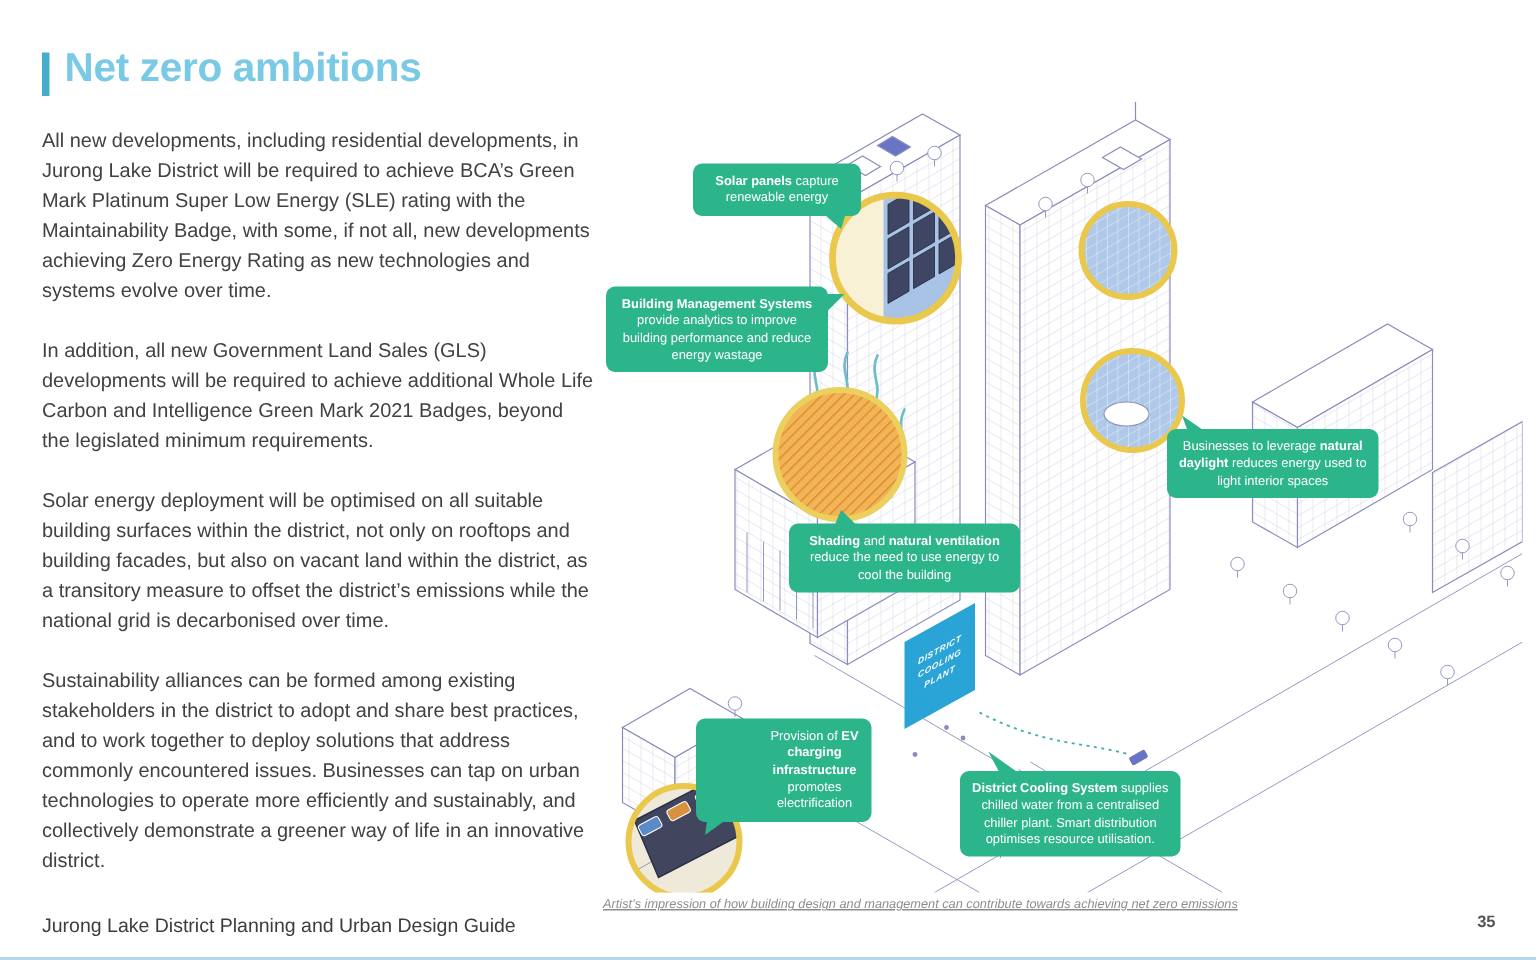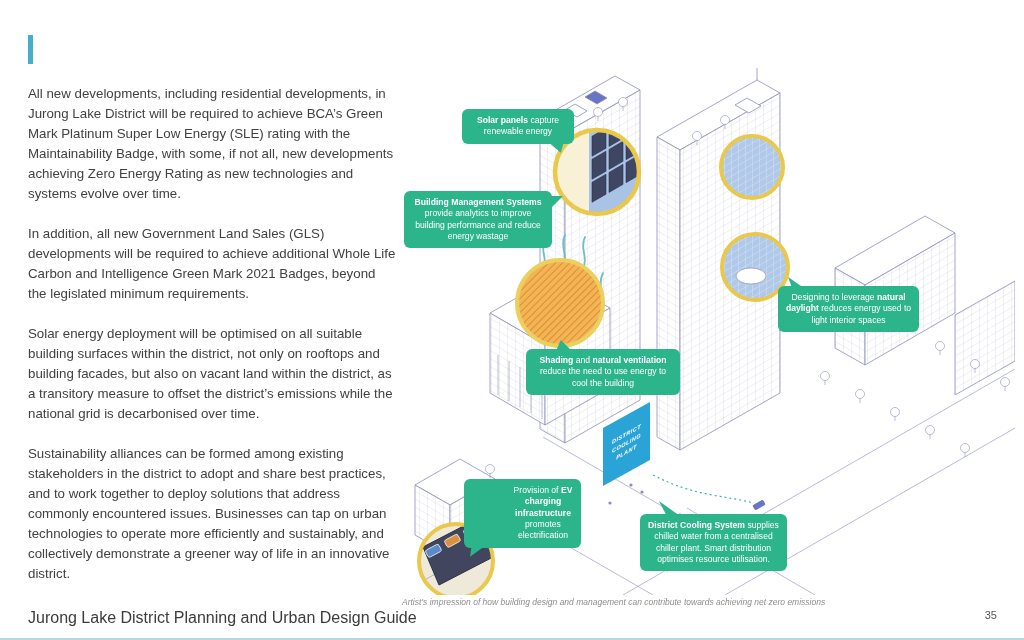--- a/index.html
+++ b/index.html
@@ -47,34 +47,35 @@
   .c-ev{left:69px;top:424px;width:117px;padding-left:48px;}
   .c-dcs{left:209px;top:459px;width:147px;margin-left:36px;}
 
   .plant-label{position:absolute;left:208px;top:373px;width:47px;height:58px;
     background:var(--plant-blue,#2aa4d6);transform:skewY(-29deg);transform-origin:left top;
     color:#fff;font-size:5.6px;font-weight:bold;font-style:italic;letter-spacing:0.4px;
     text-align:center;line-height:1.6;white-space:pre-line;box-sizing:border-box;
     padding-top:15px;z-index:3;}
 
   .caption{position:absolute;left:402px;top:597px;width:460px;margin:0;
-    font-size:8.5px;font-style:italic;color:#8d8d8d;}
-
-  
-  .footer-left{position:absolute;left:28px;top:609px;font-size:16px;color:#3c3c3c;}
-  .page-number{position:absolute;right:27px;top:609px;font-size:11px;font-weight:normal;color:#555;}
+    font-size:8.5px;font-style:italic;color:#8d8d8d;text-decoration:underline;}
+
+  
+  .footer-left{position:absolute;left:28px;top:609px;font-size:13px;color:#3c3c3c;}
+  .page-number{position:absolute;right:27px;top:609px;font-size:11px;font-weight:bold;color:#555;}
   .bottom-rule{position:absolute;left:0;right:0;bottom:0;height:2px;background:#b4d6e6;}
 </style>
 </head>
 <body>
 
 <div class="page">
 
   <div class="title-row">
     <span class="accent-bar"></span>
+    <h1>Net zero ambitions</h1>
   </div>
 
   <div class="article">
     <p>All new developments, including residential developments, in Jurong Lake District will be required to achieve BCA’s Green Mark Platinum Super Low Energy (SLE) rating with the Maintainability Badge, with some, if not all, new developments achieving Zero Energy Rating as new technologies and systems evolve over time.</p>
     <p>In addition, all new Government Land Sales (GLS) developments will be required to achieve additional Whole Life Carbon and Intelligence Green Mark 2021 Badges, beyond the legislated minimum requirements.</p>
     <p>Solar energy deployment will be optimised on all suitable building surfaces within the district, not only on rooftops and building facades, but also on vacant land within the district, as a transitory measure to offset the district’s emissions while the national grid is decarbonised over time.</p>
     <p>Sustainability alliances can be formed among existing stakeholders in the district to adopt and share best practices, and to work together to deploy solutions that address commonly encountered issues. Businesses can tap on urban technologies to operate more efficiently and sustainably, and collectively demonstrate a greener way of life in an innovative district.</p>
   </div>
 
   <div class="figure">
@@ -251,21 +252,21 @@
 PLANT</div>
 
     <div class="callout c-solar">
       <span class="tail t-solar"></span>
     <b>Solar panels</b><span> capture renewable energy</span></div>
     <div class="callout c-bms">
       <span class="tail t-bms"></span>
     <b>Building Management Systems</b><span> provide analytics to improve building performance and reduce energy wastage</span></div>
     <div class="callout c-day">
       <span class="tail t-day"></span>
-    <span>Designing to leverage </span><b>natural daylight</b><span> reduces energy used to light interior spaces</span></div>
+    <span>Businesses to leverage </span><b>natural daylight</b><span> reduces energy used to light interior spaces</span></div>
     <div class="callout c-shade">
       <span class="tail t-shade"></span>
     <b>Shading</b><span> and </span><b>natural ventilation</b><span> reduce the need to use energy to cool the building</span></div>
     <div class="callout c-ev">
       <span class="tail t-ev"></span>
     <span>Provision of </span><b>EV charging infrastructure</b><span> promotes electrification</span></div>
     <div class="callout c-dcs">
       <span class="tail t-dcs"></span>
     <b>District Cooling System</b><span> supplies chilled water from a centralised chiller plant. Smart distribution optimises resource utilisation.</span></div>
   </div>

